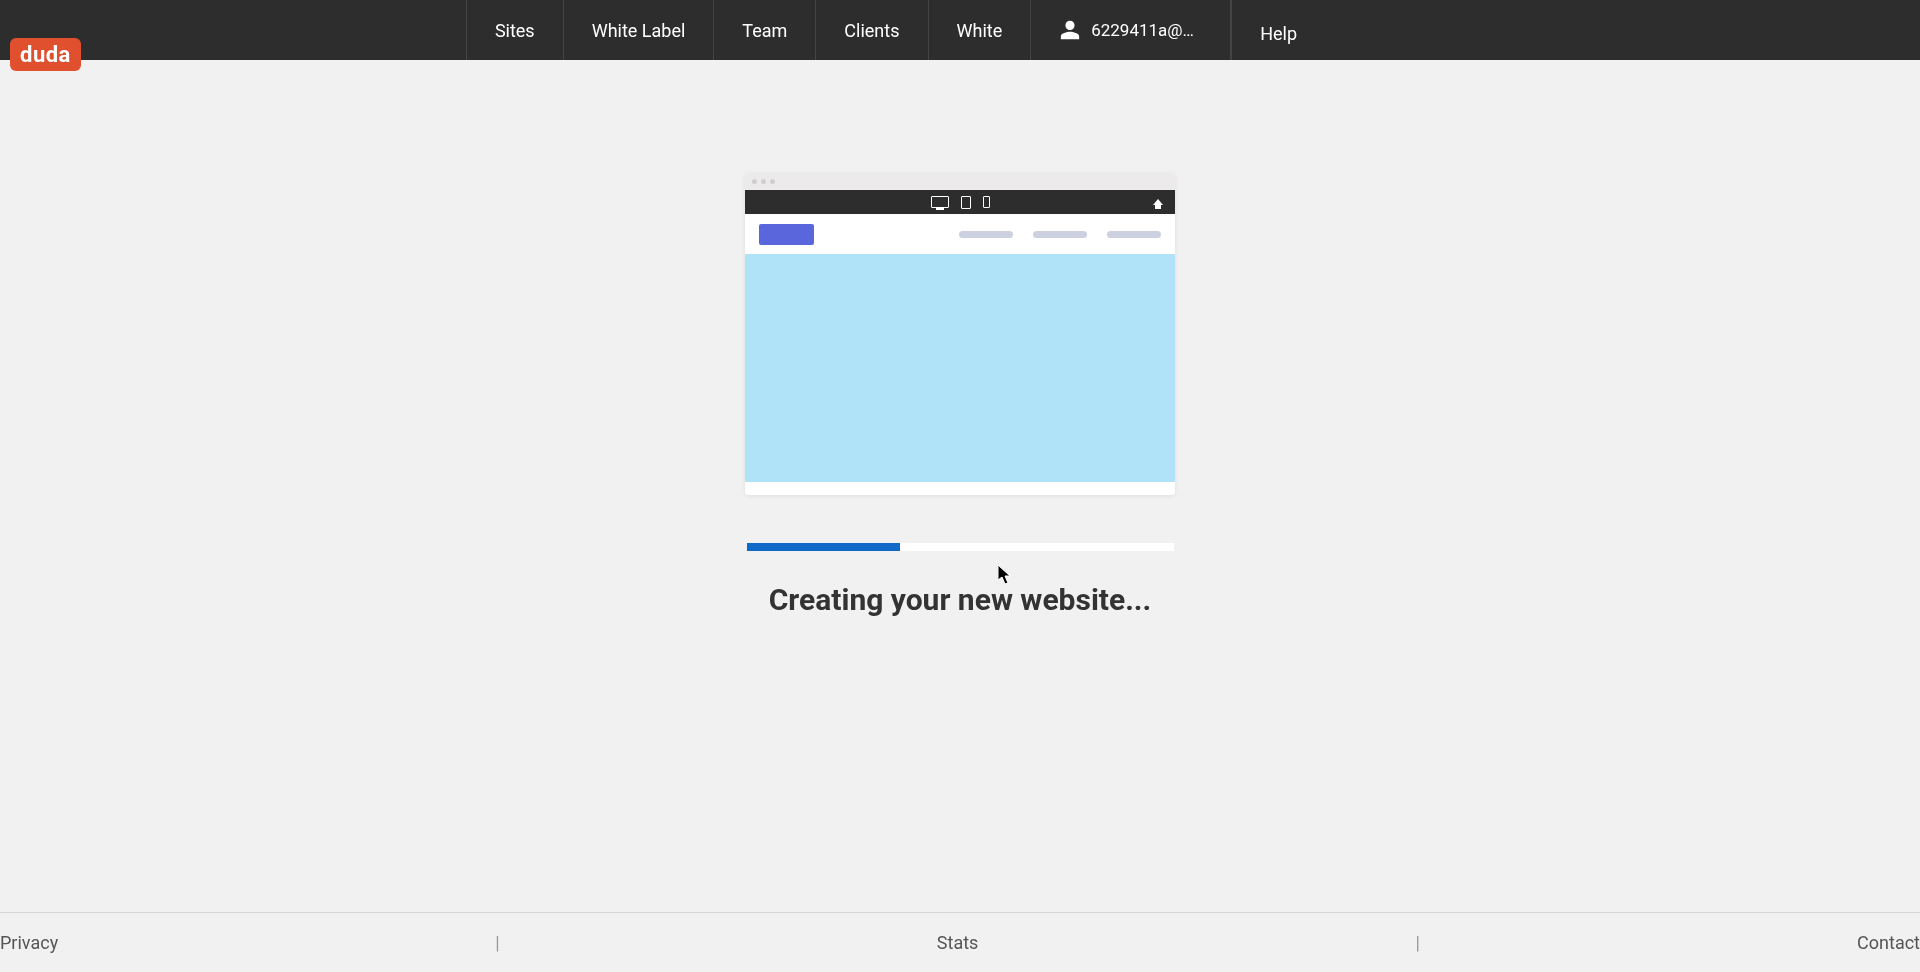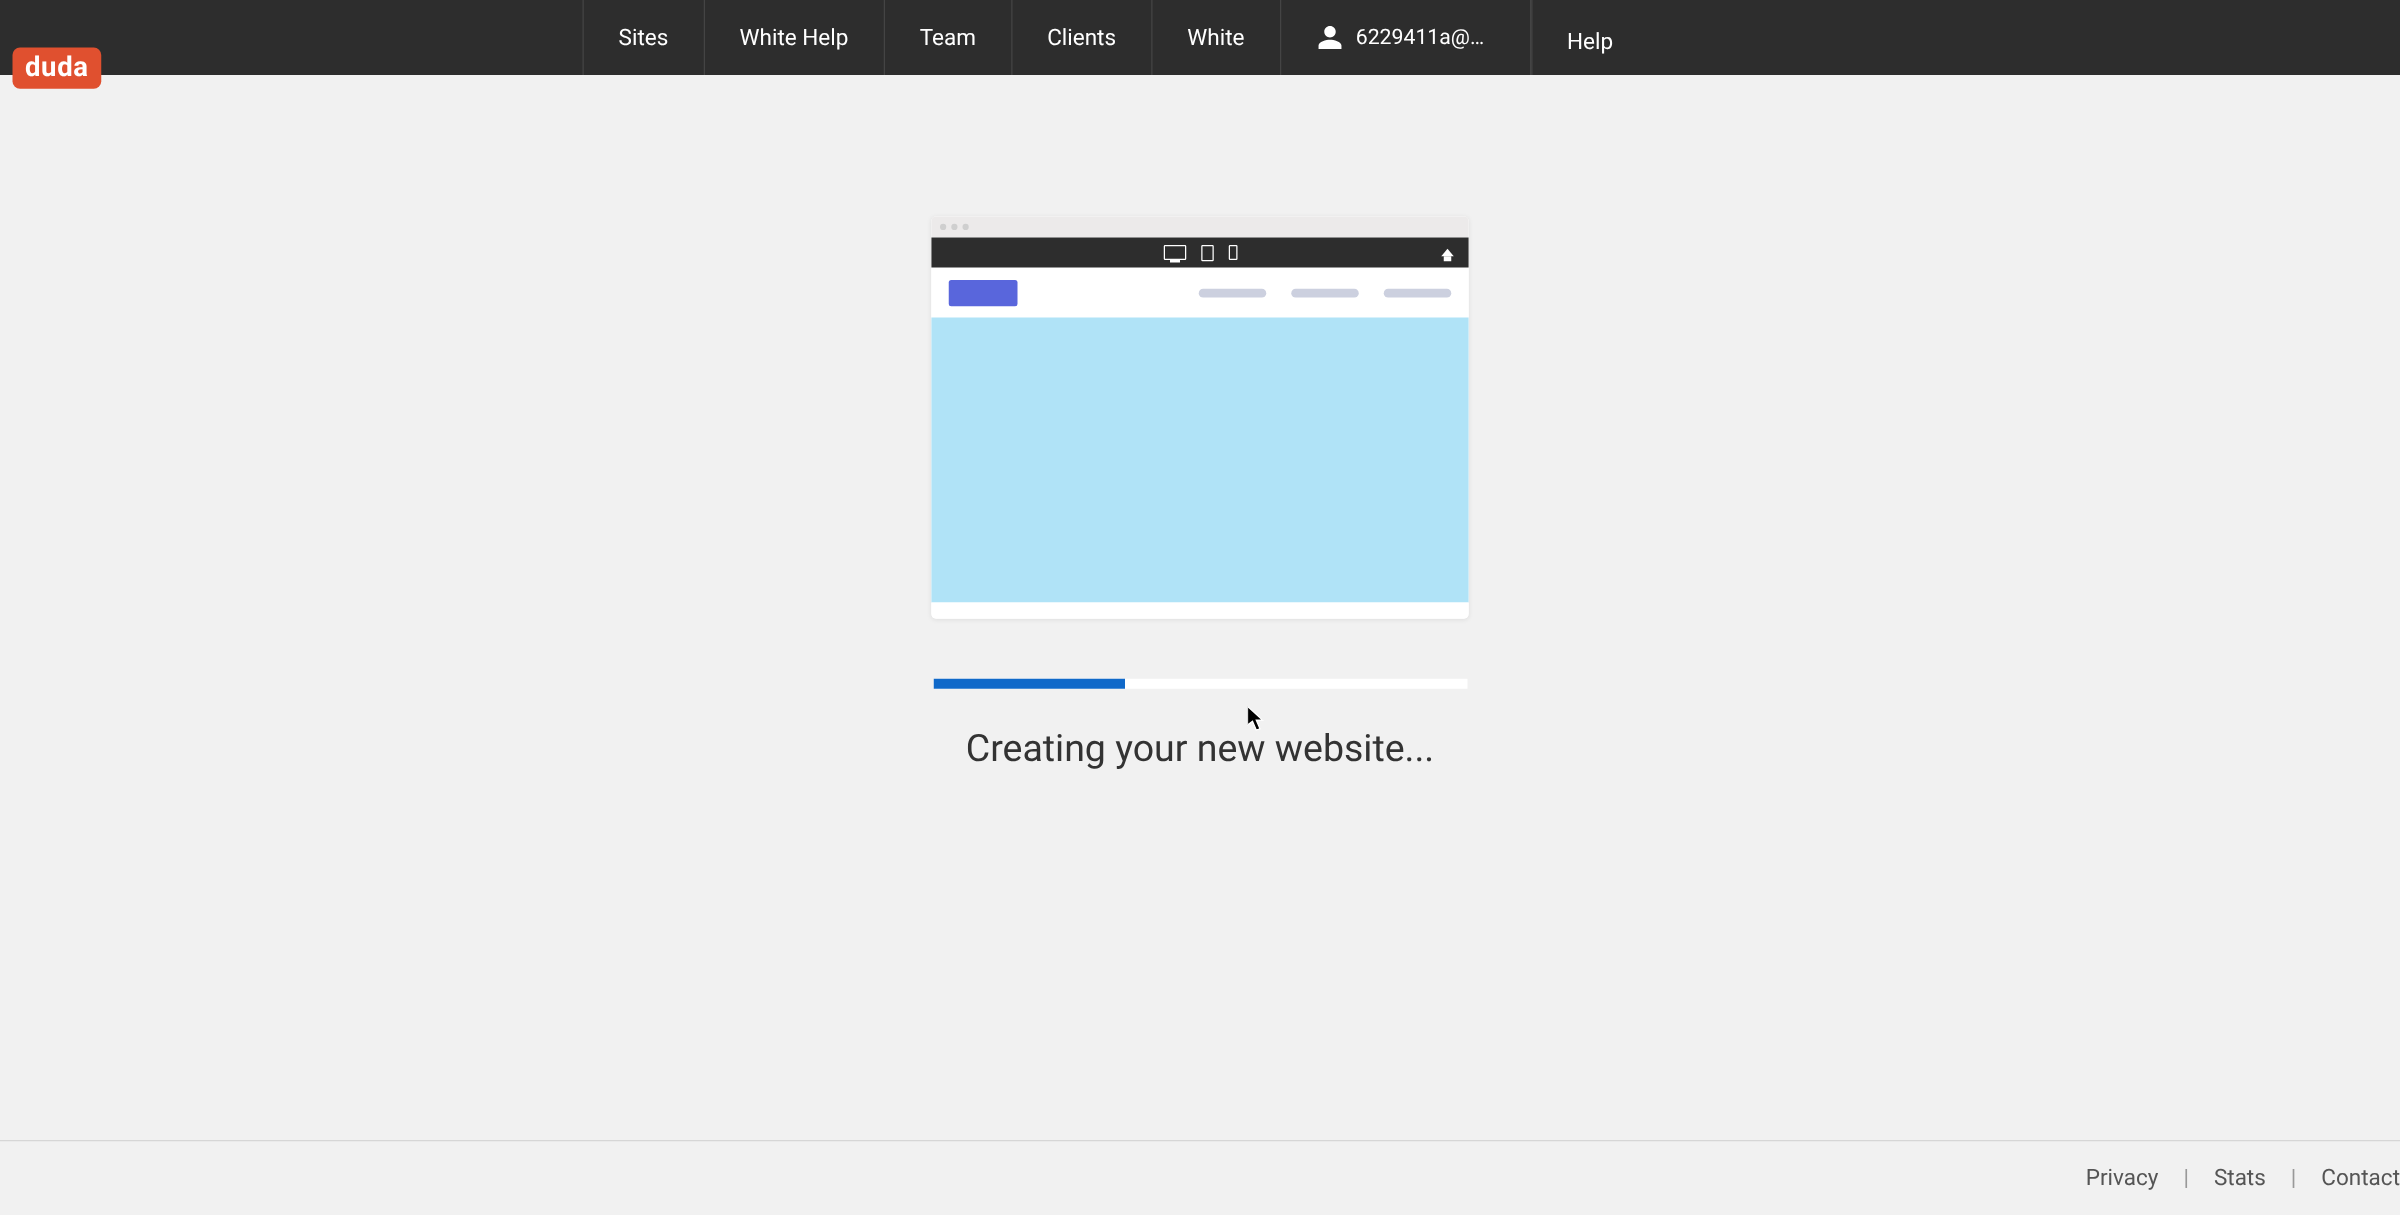--- a/index.html
+++ b/index.html
@@ -35,43 +35,43 @@
     .menu-logo { width: 55px; height: 21px; background: #5966dc; border-radius: 2px; }
     .menu-spacer { flex: 1; }
     .menu-pill { width: 54px; height: 7px; background: #ccd0df; border-radius: 4px; margin-left: 20px; }
 
     .preview-body { height: 228px; background: #b0e3f7; }
     .preview-footer { height: 13px; background: #fff; }
 
     .progress-wrap { margin-top: 48px; width: 427px; height: 8px; background: #fff; }
     .progress-fill { height: 100%; background: #1069c9; width: 36%; }
 
-    .status-text { margin-top: 31px; font-size: 30px; color: #333; font-weight: 400; }
+    .status-text { margin-top: 31px; font-size: 30px; color: #333; font-weight: 700; }
 
-    .footer { position: absolute; bottom: 0; left: 0; right: 0; height: 60px; border-top: 1px solid #d6d6d6; display: flex; align-items: center; justify-content: flex-end; font-size: 18px; color: #555; gap: 20px; background: #f1f1f1; }
+    .footer { position: absolute; bottom: 0; left: 0; right: 0; height: 60px; border-top: 1px solid #d6d6d6; display: flex; align-items: center; justify-content: space-between; font-size: 18px; color: #555; gap: 20px; background: #f1f1f1; }
     .footer a { color: #555; text-decoration: none; cursor: pointer; }
     .footer .sep { color: #999; }
 
     .cursor { position: absolute; left: 998px; top: 565px; width: 0; height: 0; pointer-events: none; }
     .cursor svg { position: absolute; top: 0; left: 0; }
     
   </style>
 </head>
 <body>
 
 <div class="topbar">
   <div class="logo">
     <span class="logo-box">duda</span>
   </div>
   <div class="spacer-left"></div>
   <div class="nav-item">
       <span>Sites</span>
     </div>
   <div class="nav-item">
-      <span>White Help</span>
+      <span>White Label</span>
     </div>
   <div class="nav-item">
       <span>Team</span>
     </div>
   <div class="nav-item">
       <span>Clients</span>
     </div>
   <div class="nav-item">
       <span>White</span>
     </div>

